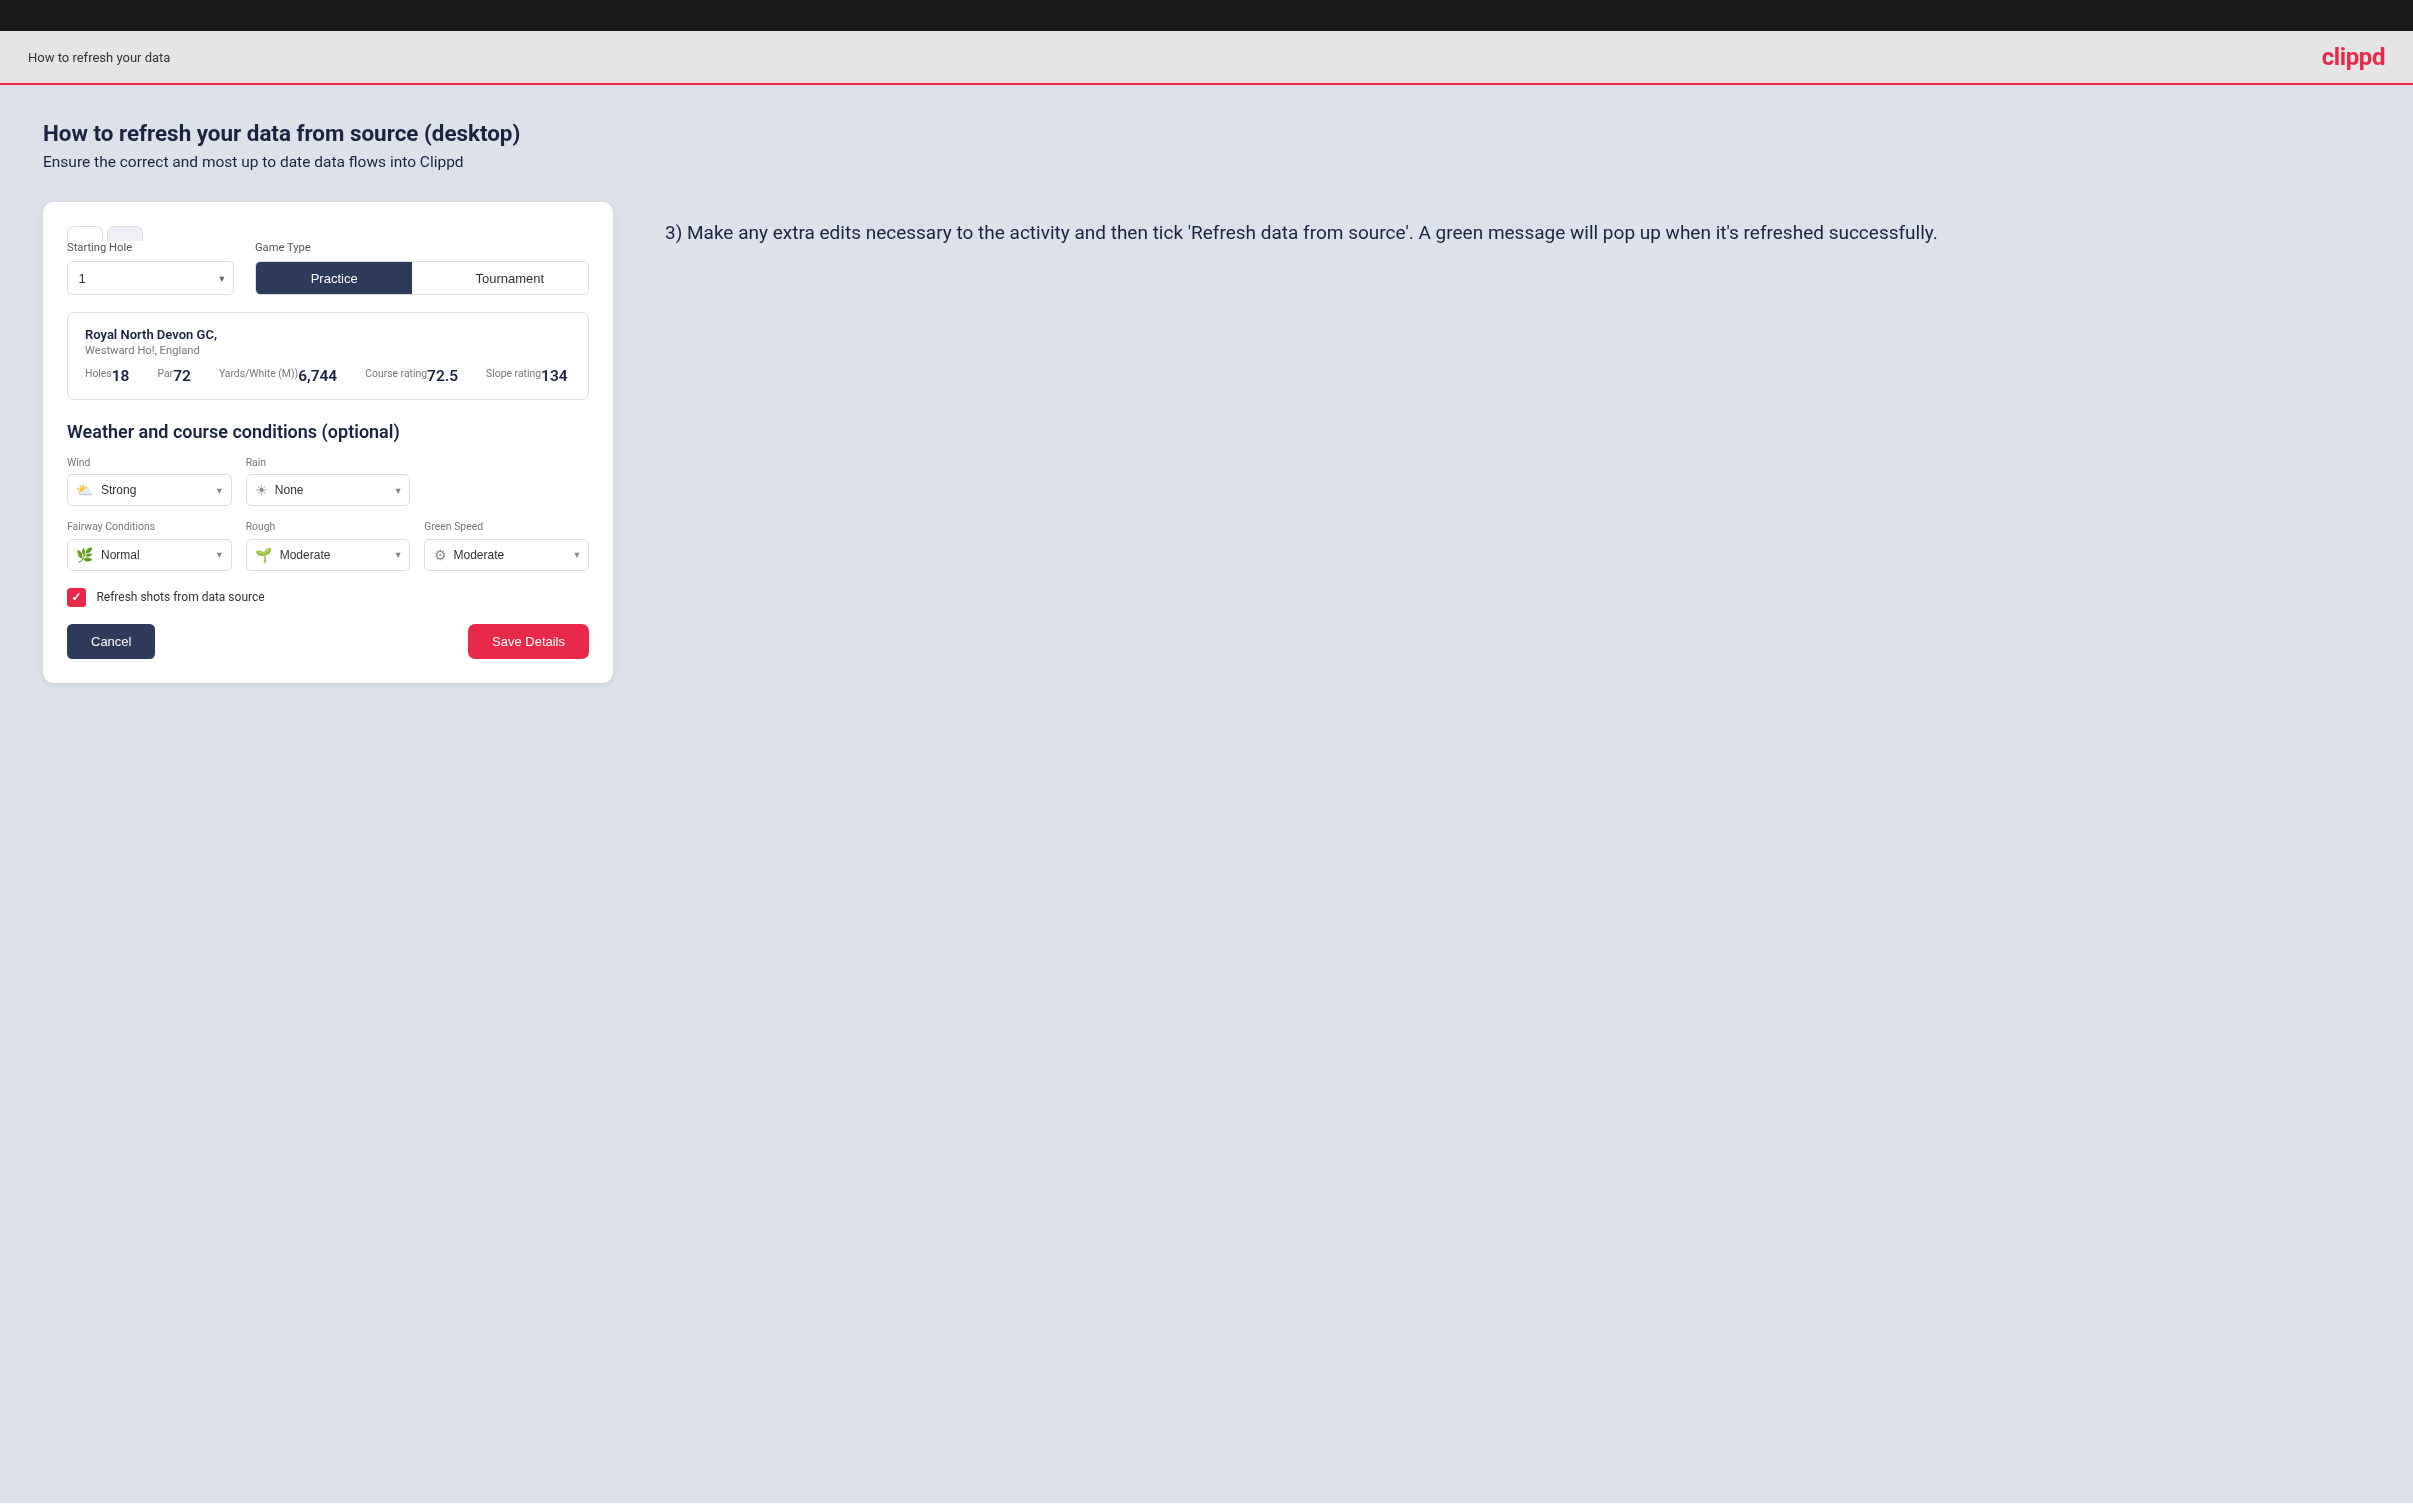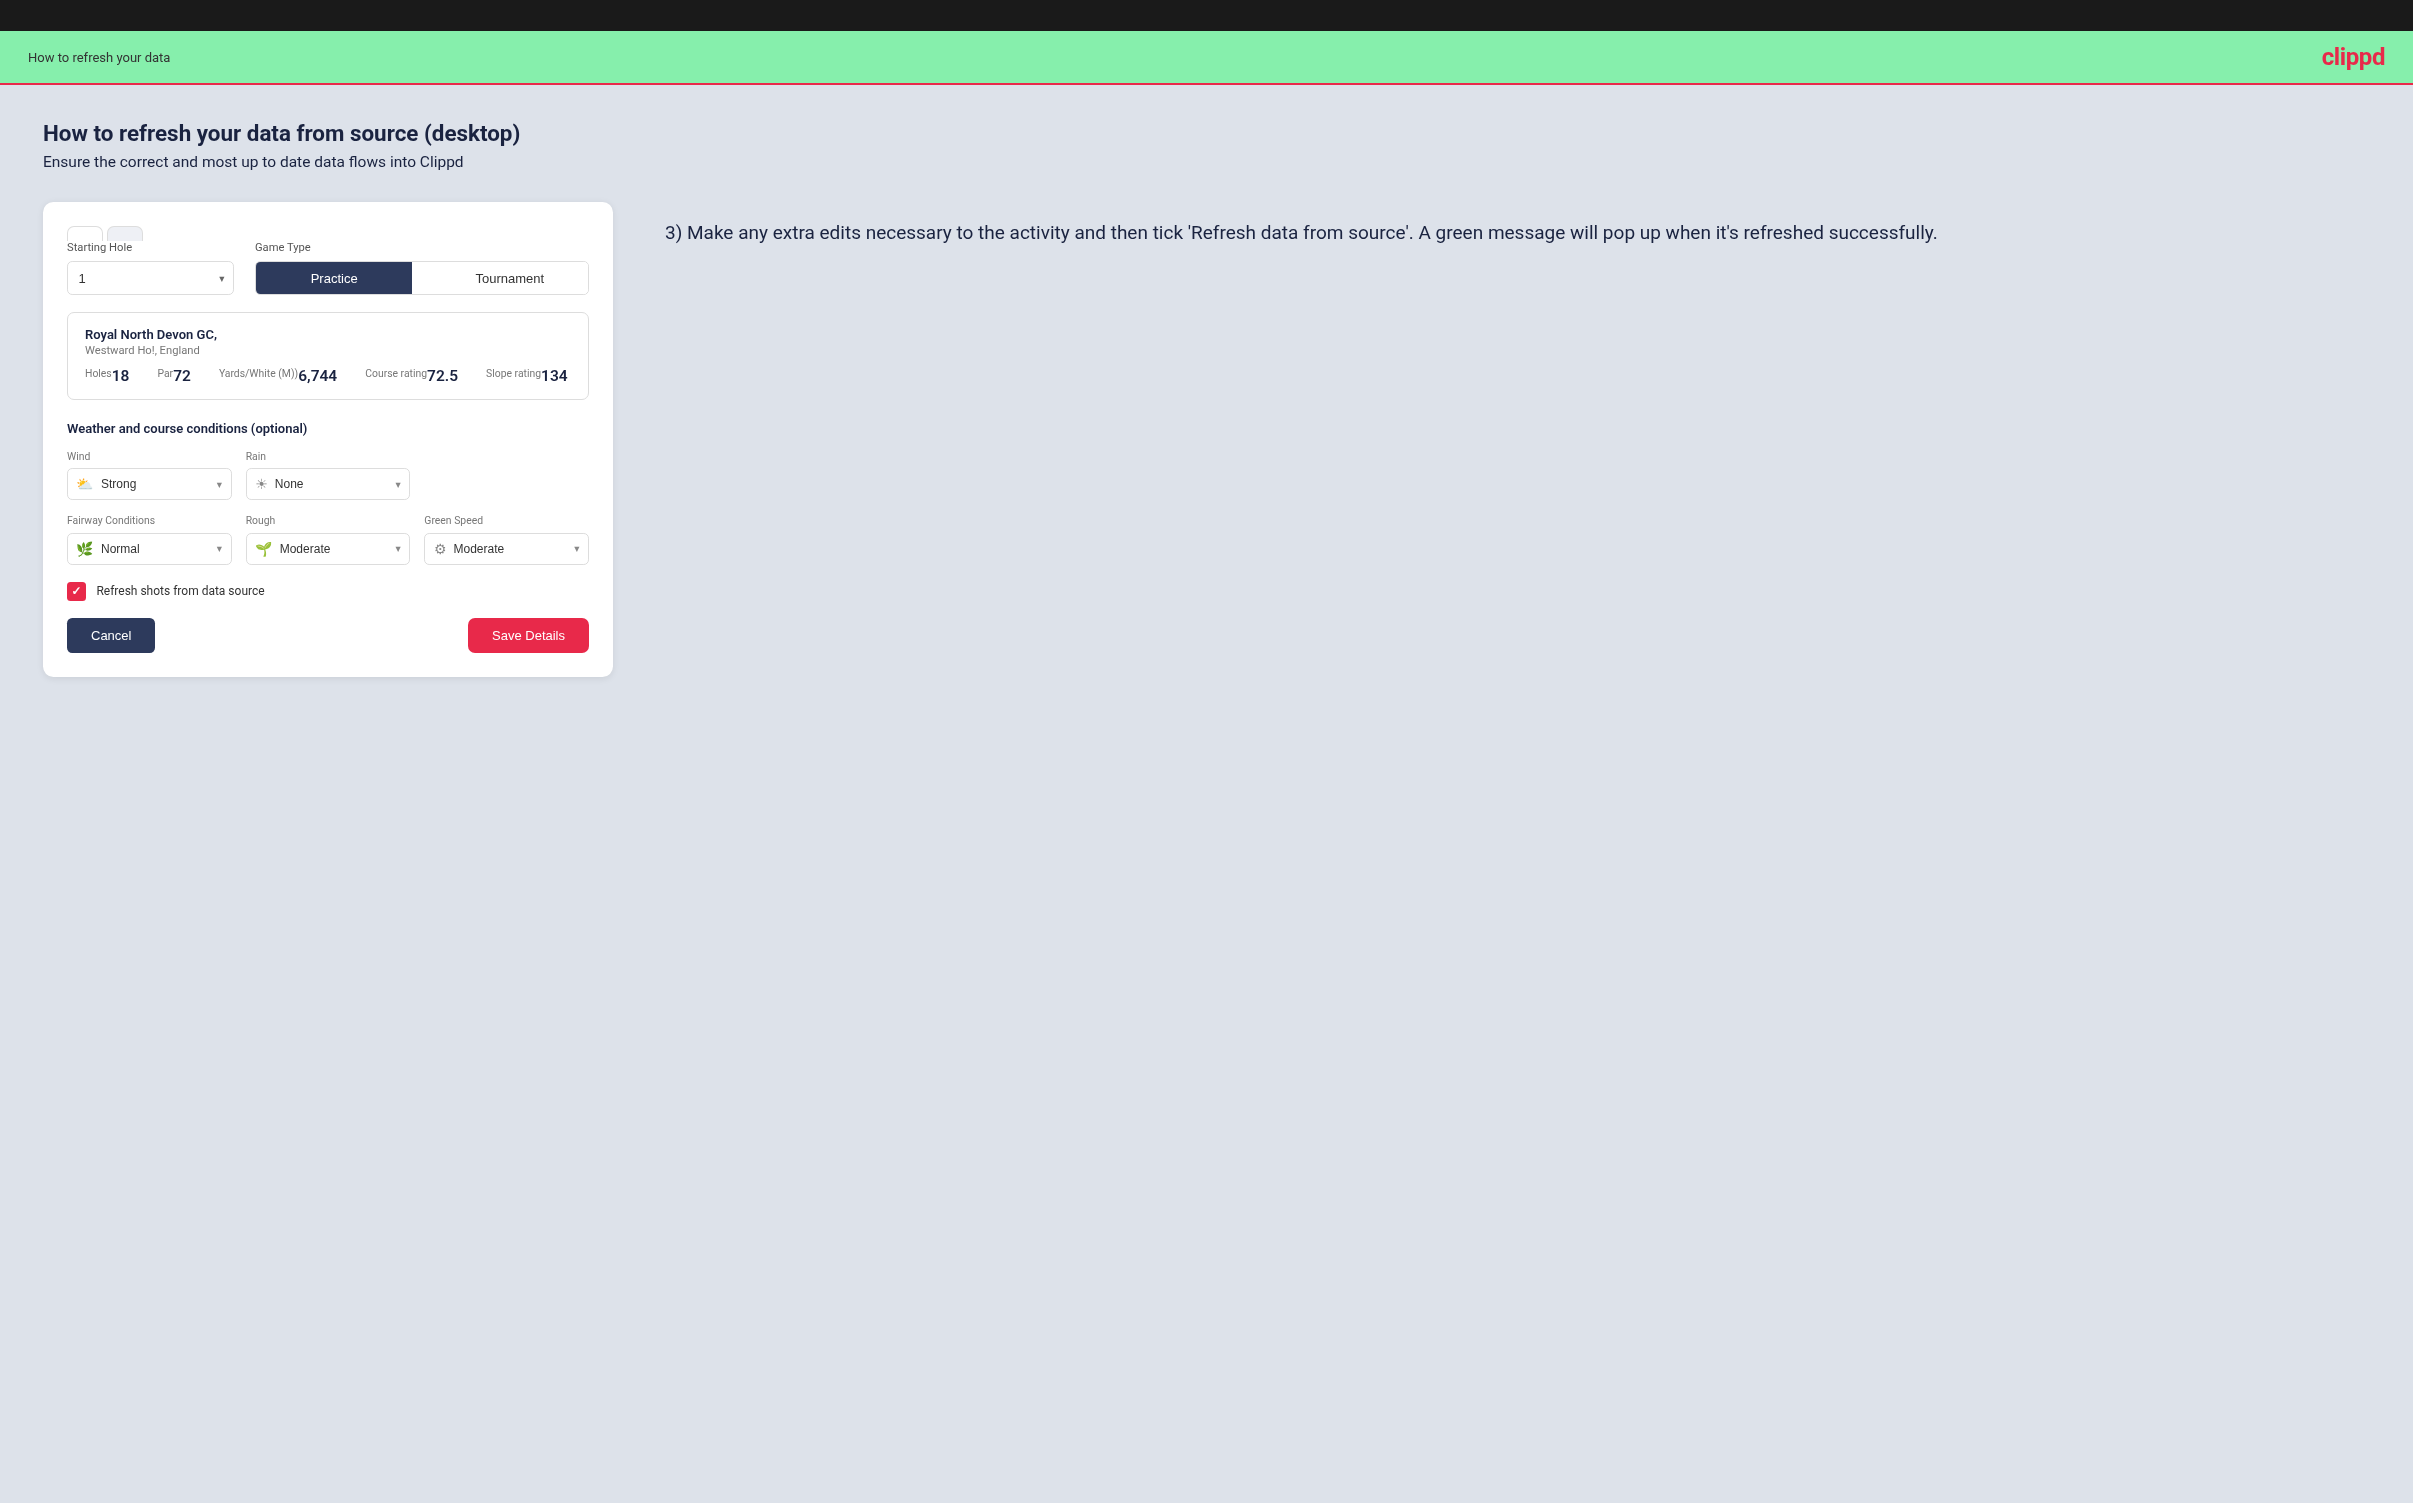--- a/index.html
+++ b/index.html
@@ -6,21 +6,21 @@
     body {
       font-family: -apple-system, BlinkMacSystemFont, 'Segoe UI', Roboto, sans-serif;
       background: #1a1a1a;
       min-height: 100vh;
     }
     .top-bar {
       background: #1a1a1a;
       height: 31px;
     }
     .header {
-      background: #86efac;
+      background: #e5e5e5;
       display: flex;
       align-items: center;
       justify-content: space-between;
       padding: 12px 28px;
       border-bottom: 2.6px solid #e8294a;
     }
     .header-title {
       font-size: 13px;
       color: #333;
     }
@@ -153,21 +153,21 @@
       font-size: 10.4px;
       color: #777;
       margin-bottom: 3.5px;
     }
     .stat-value {
       font-size: 15.5px;
       font-weight: 600;
       color: #1a2340;
     }
     .section-label {
-      font-size: 13px;
+      font-size: 18px;
       font-weight: 600;
       color: #1a2340;
       margin-bottom: 14px;
     }
     .conditions-row {
       display: flex;
       gap: 14px;
       margin-bottom: 14px;
     }
     .condition-group {

